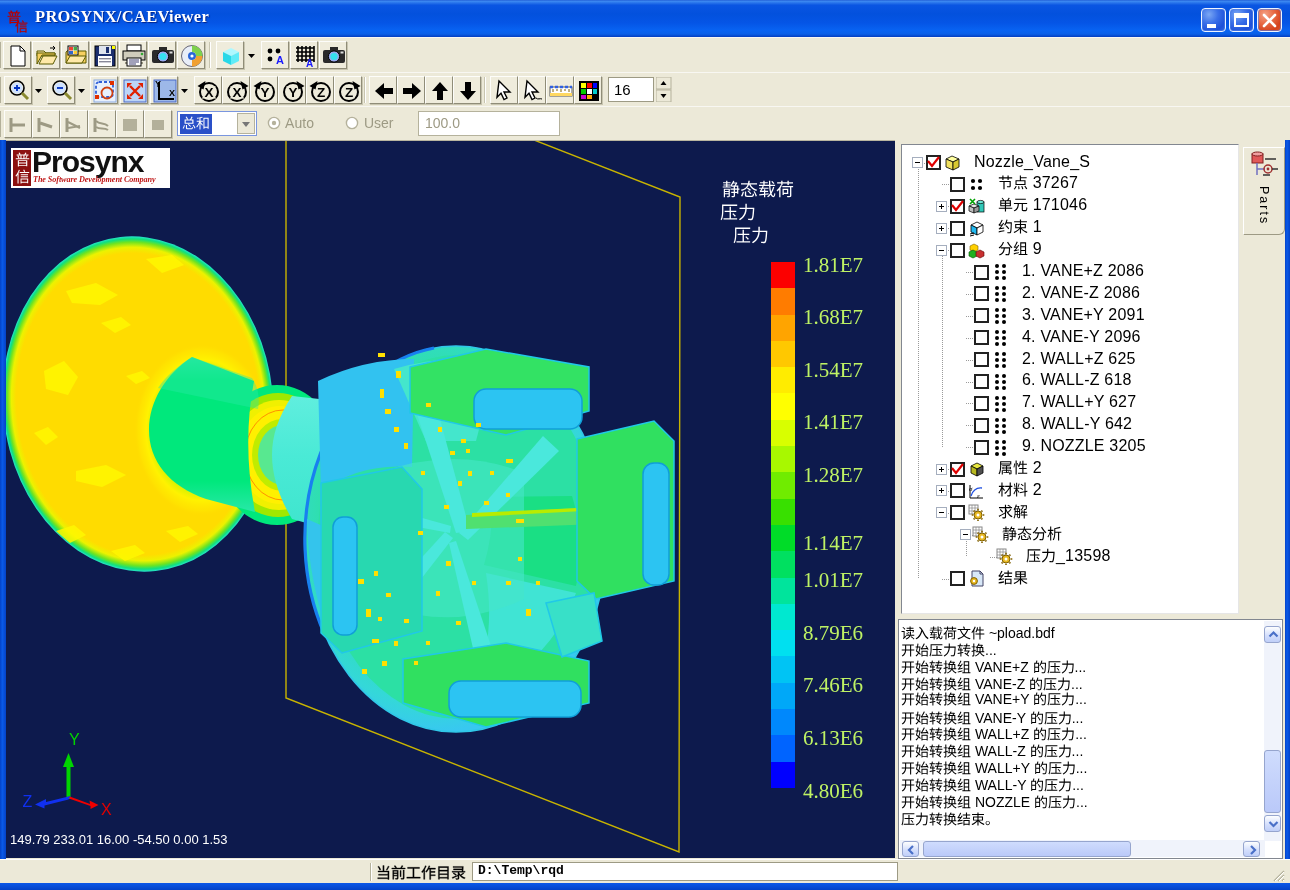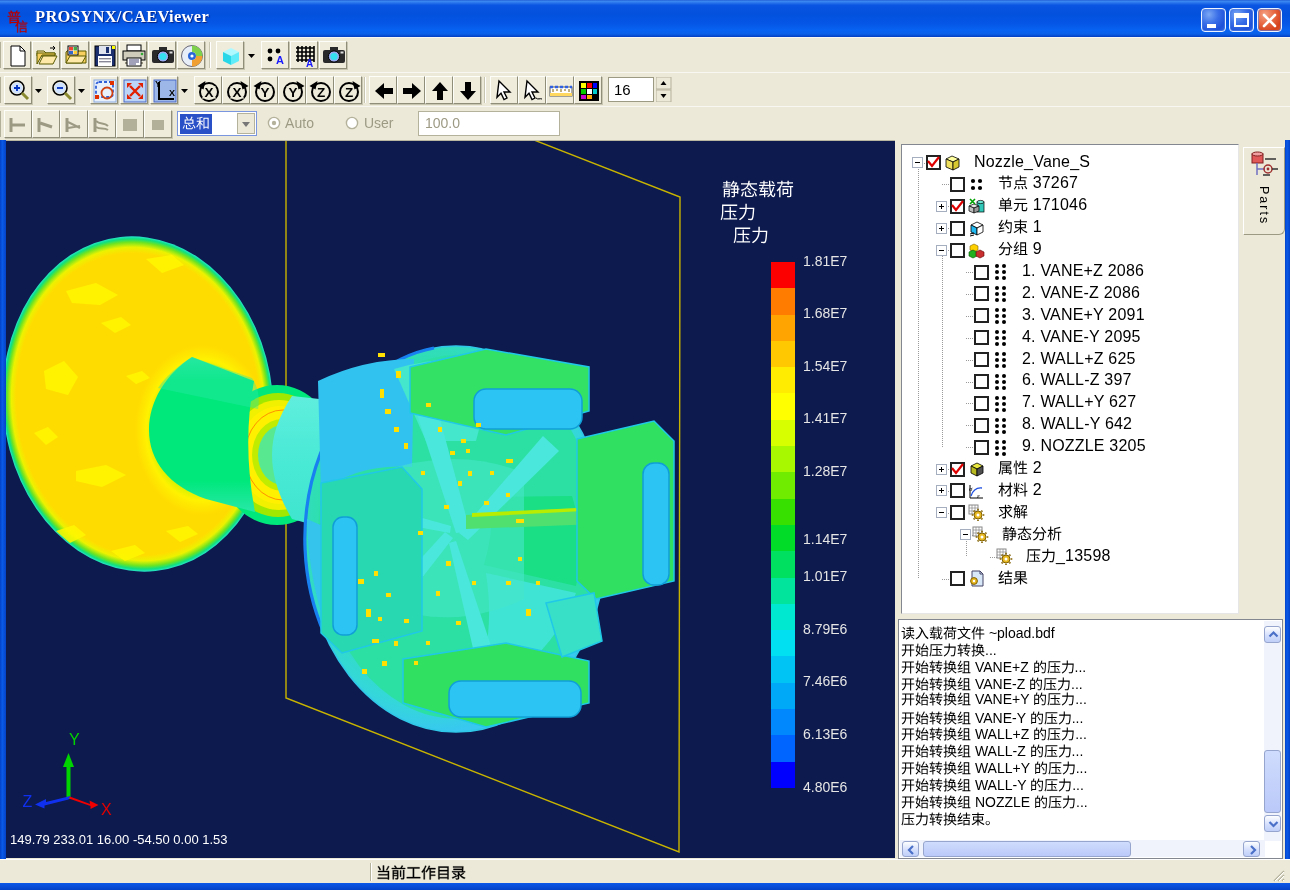--- a/index.html
+++ b/index.html
@@ -36,21 +36,21 @@
 .logtxt{position:absolute;left:2px;font-size:14px;color:#000;white-space:nowrap}
 
 .sb-btn{position:absolute;background:linear-gradient(180deg,#fdfefe,#d2ddfc 60%,#c0cff8);border:1px solid #96a5ce;border-radius:3px}
 .sb-thumb{position:absolute;background:linear-gradient(180deg,#cfdcfd,#bac9f9);border:1px solid #96a5ce;border-radius:3px}
 .sb-track{position:absolute;background:#f0f3fb}
 
 #status{left:0;top:859px;width:1290px;height:24px;background:#ECE9D8;border-top:1px solid #fff}
 #statfield{position:absolute;left:472px;top:2px;width:426px;height:19px;background:#fff;border:1px solid #9d9a84;font-family:"Liberation Mono",monospace;font-size:13px;font-weight:bold;padding-left:5px}
 
 .legtitle{color:#fff;font-size:17px}
-.leglab{position:absolute;color:#e5e5e5;font-size:14px;font-family:Liberation Sans, sans-serif}
+.leglab{position:absolute;color:#bef264;font-size:21px;font-family:Liberation Serif, serif}
 
 .gray{color:#9d9a84}
 </style></head><body>
 <div id="title" class="abs">
 <div class="abs" style="left:7px;top:8px"><svg class="cj" style="width:14px;height:14px;vertical-align:-0.13em" viewBox="0 0 1000 1000">
         <use href="#u666e" fill="#B80000" stroke="#B80000" stroke-width="22"></use>
       </svg></div>
 <div class="abs" style="left:15px;top:17px"><svg class="cj" style="width:13px;height:13px;vertical-align:-0.13em" viewBox="0 0 1000 1000">
         <use href="#u4fe1" fill="#B80000" stroke="#B80000" stroke-width="22"></use>
       </svg></div>
@@ -608,20 +608,31 @@
         <use href="#u538b" fill="#fff"></use>
       </svg><svg class="cj" style="width:18px;height:18px;vertical-align:-0.13em" viewBox="0 0 1000 1000">
         <use href="#u529b" fill="#fff"></use>
       </svg></div>
 <div class="abs legtitle" style="left:727px;top:85px"><svg class="cj" style="width:18px;height:18px;vertical-align:-0.13em" viewBox="0 0 1000 1000">
         <use href="#u538b" fill="#fff"></use>
       </svg><svg class="cj" style="width:18px;height:18px;vertical-align:-0.13em" viewBox="0 0 1000 1000">
         <use href="#u529b" fill="#fff"></use>
       </svg></div>
 <div class="abs" style="left:4px;top:691px;color:#fff;font-size:13px">149.79 233.01 16.00 -54.50 0.00 1.53</div>
+<div class="abs" style="left:5px;top:7px;width:159px;height:40px;background:#fff">
+<div class="abs" style="left:2px;top:2px;width:18px;height:36px;background:#8c1010"></div>
+<div class="abs" style="left:4px;top:3px"><svg class="cj" style="width:15px;height:15px;vertical-align:-0.13em" viewBox="0 0 1000 1000">
+          <use href="#u666e" fill="#fff"></use>
+        </svg></div>
+<div class="abs" style="left:4px;top:20px"><svg class="cj" style="width:15px;height:15px;vertical-align:-0.13em" viewBox="0 0 1000 1000">
+          <use href="#u4fe1" fill="#fff"></use>
+        </svg></div>
+<div class="abs" style="left:21px;top:-3px;font-size:30px;font-weight:bold;color:#111;letter-spacing:-1px">Prosynx</div>
+<div class="abs" style="left:22px;top:27px;font-size:8.2px;font-style:italic;font-weight:bold;color:#c01818;font-family:'Liberation Serif',serif;white-space:nowrap;letter-spacing:-0.1px">The Software Development Company</div>
+</div>
 </div>
 <div id="tree" class="abs">
     <div style="position:absolute;left:15.5px;top:17.5px;width:14.5px;height:1px;background-image:repeating-linear-gradient(90deg,#9a9a9a 0 1px,transparent 1px 2px)"></div>
     <div class="exp" style="left:10px;top:12px">
       <i style="left:2px;top:4px;width:5px;height:1px"></i>
     </div>
     <div class="cb" style="left:24px;top:10px">
       <svg width="15" height="15" style="position:absolute;left:-2px;top:-3px">
         <path d="M2 7l4 5 7-9" stroke="#e00000" stroke-width="2.2" fill="none"></path>
       </svg>
@@ -746,21 +757,21 @@
     <div class="ticn" style="left:90px;top:184px"><svg width="17" height="17" viewBox="0 0 17 17">
         <g fill="#000">
           <circle cx="5" cy="3" r="2"></circle>
           <circle cx="12" cy="3" r="2"></circle>
           <circle cx="5" cy="9" r="2"></circle>
           <circle cx="12" cy="9" r="2"></circle>
           <circle cx="5" cy="15" r="2"></circle>
           <circle cx="12" cy="15" r="2"></circle>
         </g>
       </svg></div>
-    <div class="trow" style="left:120px;top:183px">4. VANE-Y 2095</div>
+    <div class="trow" style="left:120px;top:183px">4. VANE-Y 2096</div>
     <div style="position:absolute;left:63.5px;top:214.6px;width:14.5px;height:1px;background-image:repeating-linear-gradient(90deg,#9a9a9a 0 1px,transparent 1px 2px)"></div>
     <div class="cb" style="left:72px;top:207px"></div>
     <div class="ticn" style="left:90px;top:206px"><svg width="17" height="17" viewBox="0 0 17 17">
         <g fill="#000">
           <circle cx="5" cy="3" r="2"></circle>
           <circle cx="12" cy="3" r="2"></circle>
           <circle cx="5" cy="9" r="2"></circle>
           <circle cx="12" cy="9" r="2"></circle>
           <circle cx="5" cy="15" r="2"></circle>
           <circle cx="12" cy="15" r="2"></circle>
@@ -772,21 +783,21 @@
     <div class="ticn" style="left:90px;top:228px"><svg width="17" height="17" viewBox="0 0 17 17">
         <g fill="#000">
           <circle cx="5" cy="3" r="2"></circle>
           <circle cx="12" cy="3" r="2"></circle>
           <circle cx="5" cy="9" r="2"></circle>
           <circle cx="12" cy="9" r="2"></circle>
           <circle cx="5" cy="15" r="2"></circle>
           <circle cx="12" cy="15" r="2"></circle>
         </g>
       </svg></div>
-    <div class="trow" style="left:120px;top:226px">6. WALL-Z 397</div>
+    <div class="trow" style="left:120px;top:226px">6. WALL-Z 618</div>
     <div style="position:absolute;left:63.5px;top:258.4px;width:14.5px;height:1px;background-image:repeating-linear-gradient(90deg,#9a9a9a 0 1px,transparent 1px 2px)"></div>
     <div class="cb" style="left:72px;top:251px"></div>
     <div class="ticn" style="left:90px;top:250px"><svg width="17" height="17" viewBox="0 0 17 17">
         <g fill="#000">
           <circle cx="5" cy="3" r="2"></circle>
           <circle cx="12" cy="3" r="2"></circle>
           <circle cx="5" cy="9" r="2"></circle>
           <circle cx="12" cy="9" r="2"></circle>
           <circle cx="5" cy="15" r="2"></circle>
           <circle cx="12" cy="15" r="2"></circle>
@@ -1159,20 +1170,21 @@
         <use href="#u524d" fill="#000" stroke="#000" stroke-width="22"></use>
       </svg><svg class="cj" style="width:15px;height:15px;vertical-align:-0.13em" viewBox="0 0 1000 1000">
         <use href="#u5de5" fill="#000" stroke="#000" stroke-width="22"></use>
       </svg><svg class="cj" style="width:15px;height:15px;vertical-align:-0.13em" viewBox="0 0 1000 1000">
         <use href="#u4f5c" fill="#000" stroke="#000" stroke-width="22"></use>
       </svg><svg class="cj" style="width:15px;height:15px;vertical-align:-0.13em" viewBox="0 0 1000 1000">
         <use href="#u76ee" fill="#000" stroke="#000" stroke-width="22"></use>
       </svg><svg class="cj" style="width:15px;height:15px;vertical-align:-0.13em" viewBox="0 0 1000 1000">
         <use href="#u5f55" fill="#000" stroke="#000" stroke-width="22"></use>
       </svg></div>
+<div id="statfield">D:\Temp\rqd</div>
 <div class="abs" style="left:370px;top:3px;width:2px;height:18px;border-left:1px solid #b5b29c;border-right:1px solid #fff"></div>
 <svg class="abs" style="left:1272px;top:9px" width="13" height="13">
       <g stroke="#b5b29c" stroke-width="1.5">
         <path d="M12 2L2 12M12 6L6 12M12 10l-2 2"></path>
       </g>
       <g stroke="#fff" stroke-width="1">
         <path d="M12 3L3 12M12 7L7 12M12 11l-1 1"></path>
       </g>
     </svg>
 </div>

